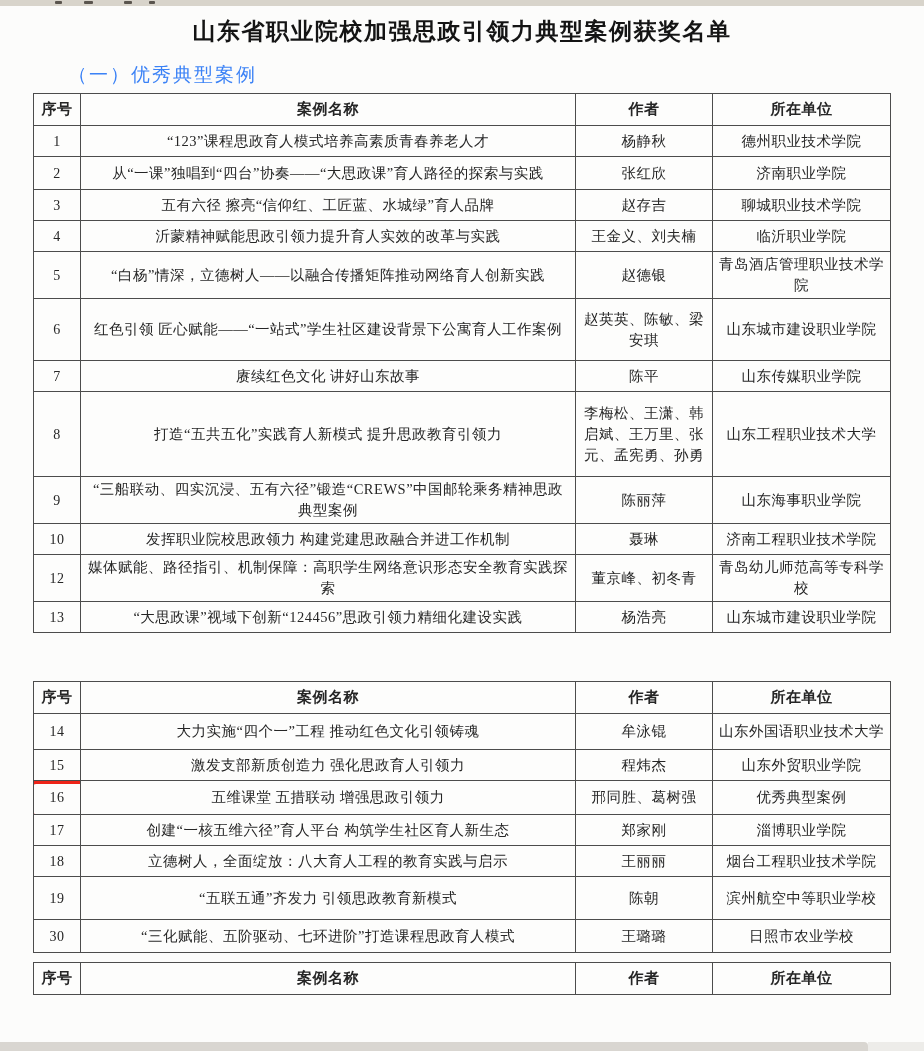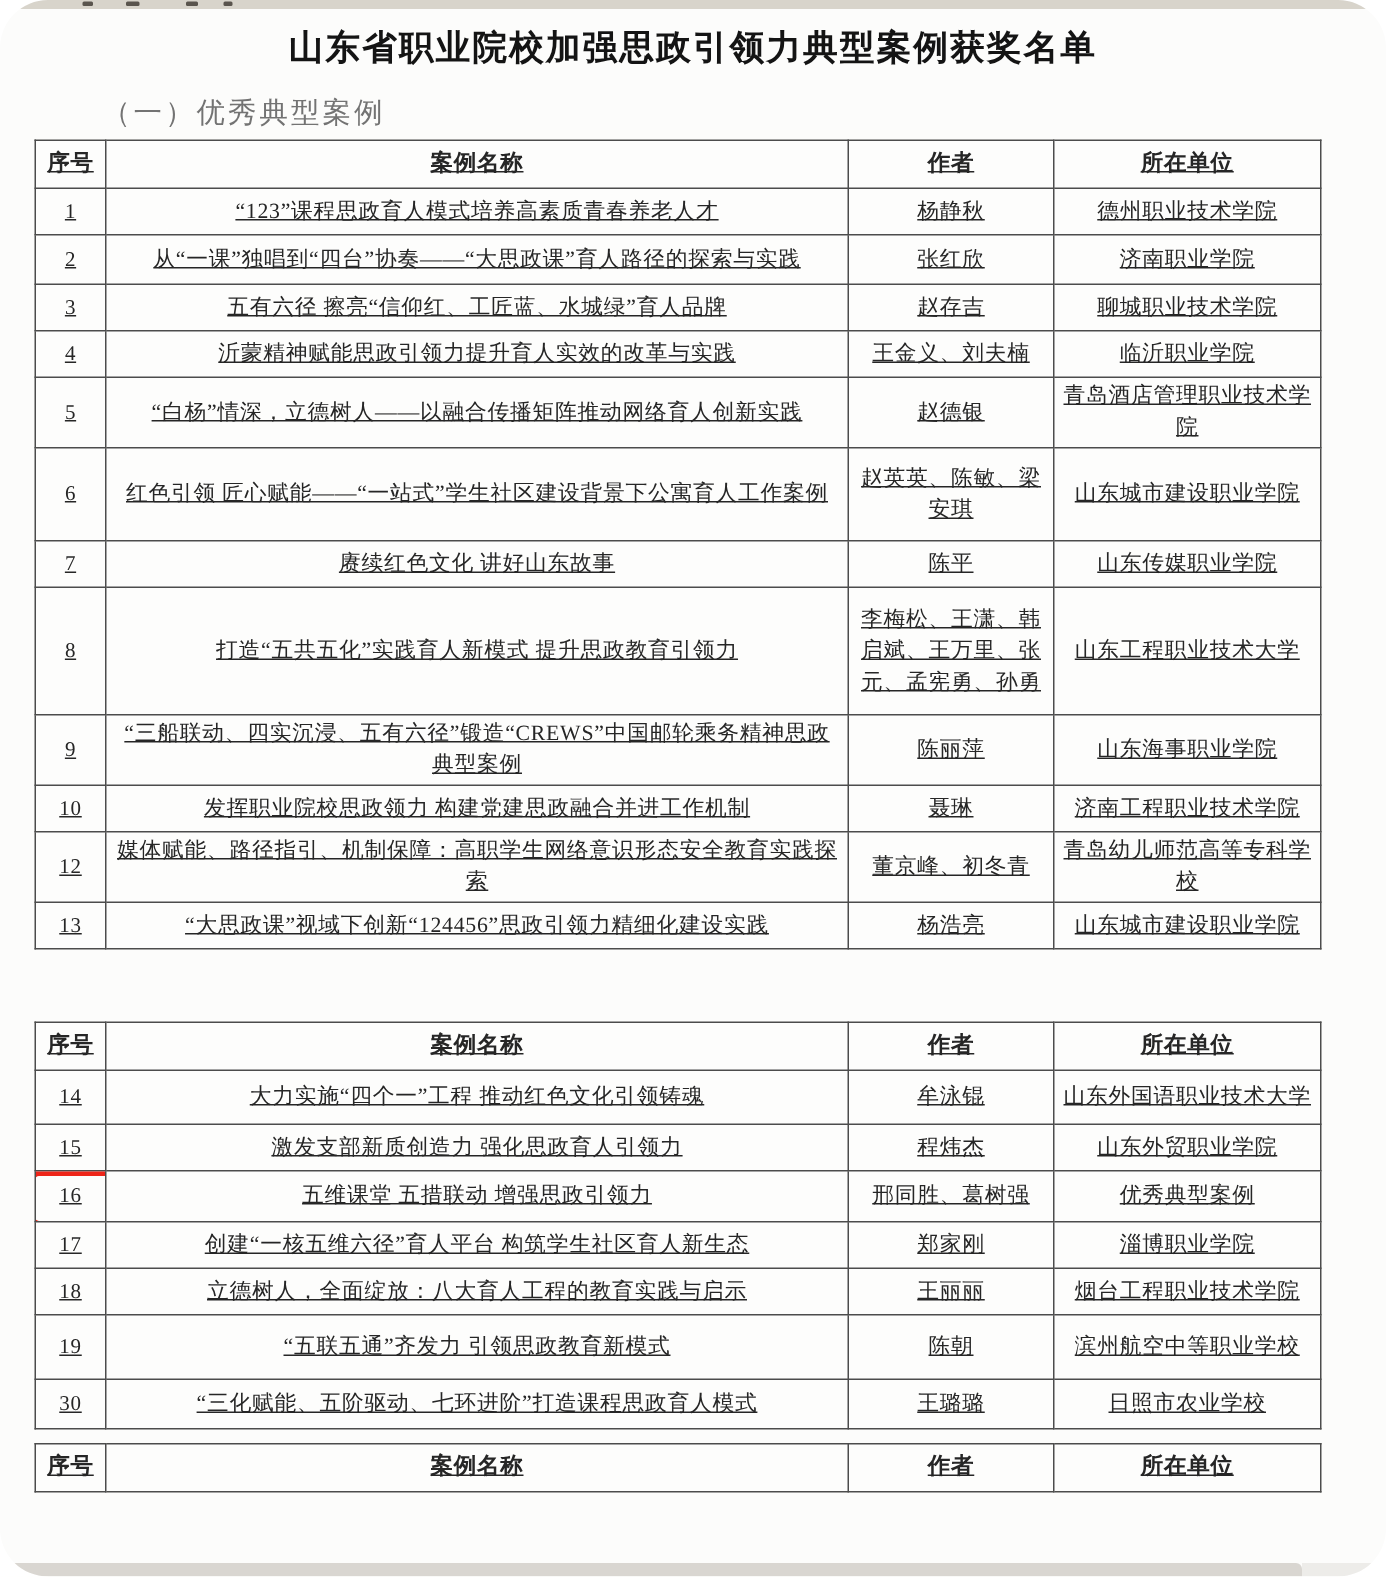--- a/index.html
+++ b/index.html
@@ -1,39 +1,38 @@
 <!DOCTYPE html>
 <html style="--hl: #ee2418;"><head>
 <meta charset="utf-8">
 <style>
   html,body { margin:0; padding:0; background:#ffffff; }
   .page {
     position:relative; width:924px; height:1051px; overflow:hidden;
     background:#fcfcfb; color:#262626;
     font-family:"Liberation Serif","DejaVu Serif",serif;
-    border-radius:32px;
   }
   .top-strip { position:absolute; top:0; left:0; width:924px; height:6px; background:#d8d4cb; z-index:4; }
   .speck { position:absolute; top:1px; height:3px; background:#5a554e; border-radius:1px; }
   .speck.s1 { left:55px;  width:7px; }
   .speck.s2 { left:84px;  width:9px; }
   .speck.s3 { left:124px; width:8px; }
   .speck.s4 { left:149px; width:6px; }
 
   .title {
     margin:0; padding-top:16px; text-align:center;
     font-size:23px; font-weight:bold; letter-spacing:1.5px; color:#141414;
   }
   .section-heading {
-    margin:15px 0 0 68px; font-size:19px; letter-spacing:2px; color:#737373;
+    margin:15px 0 0 68px; font-size:19px; letter-spacing:2px; color:#3b82f6;
   }
 
   table {
     border-collapse:collapse; table-layout:fixed;
-    width:857px; margin-left:23px; background:#fdfdfc;text-decoration:underline;
+    width:857px; margin-left:33px; background:#fdfdfc;
   }
   .t1 { margin-top:5px; }
   .t2 { margin-top:48px; }
   .t3 { margin-top:9px; }
   col.col-no   { width:47px; }
   col.col-case { width:495px; }
   col.col-auth { width:137px; }
   col.col-unit { width:178px; }
 
   th, td {

